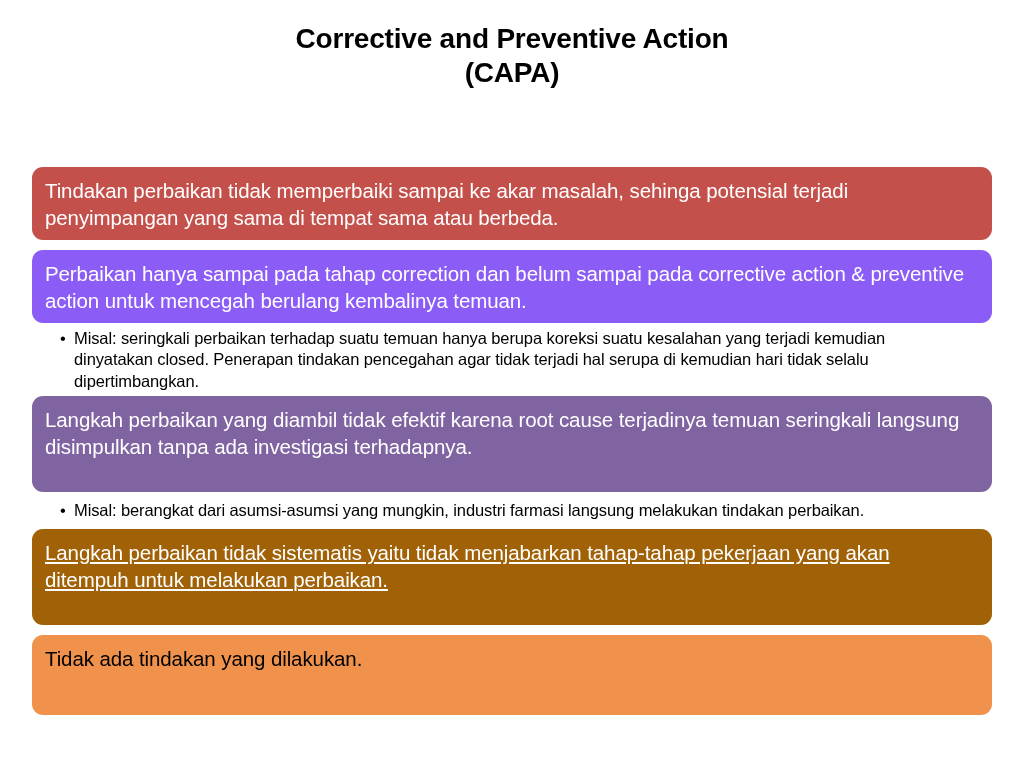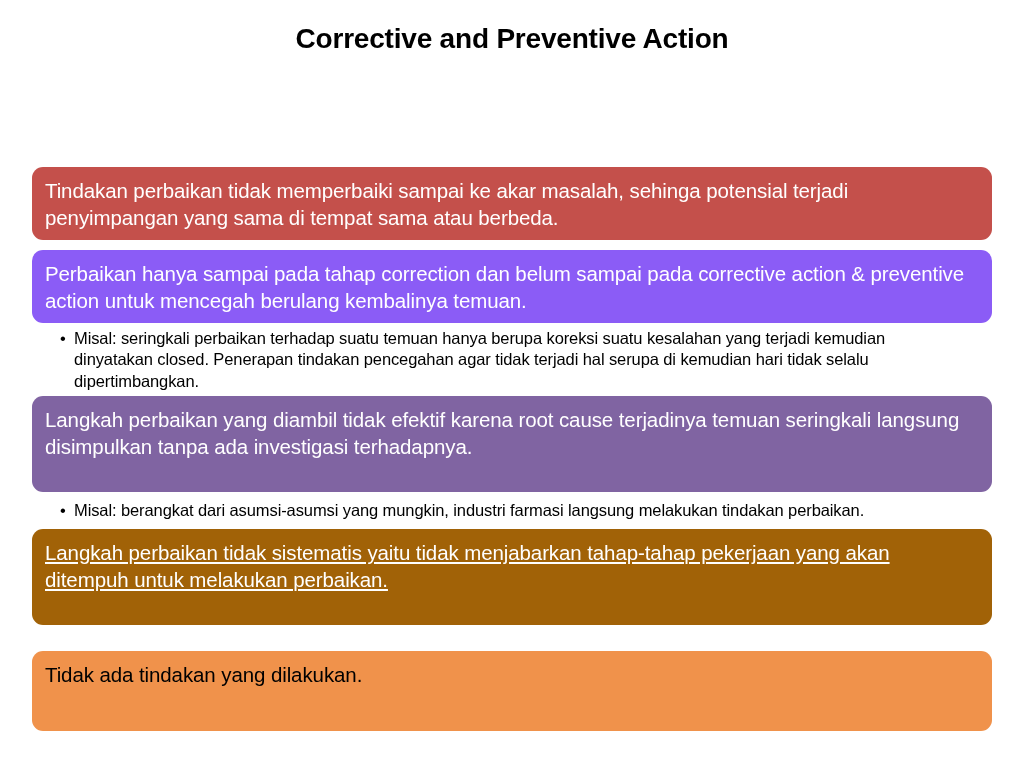--- a/index.html
+++ b/index.html
@@ -43,21 +43,21 @@
     padding: 10px 14px 24px 13px;
     color: #ffffff;
     font-size: 20.5px;
     line-height: 1.32;
     letter-spacing: -0.1px;
   }
   .band.red    { background: #c4504b; }
   .band.green  { background: #8b5cf6; }
   .band.purple { background: #8064a2; }
   .band.teal   { background: #a16207; text-decoration: underline; }
-  .band.orange { background: #f0924b; color: #000000; margin-top: 16px; }
+  .band.orange { background: #f0924b; color: #000000; }
 
   .band-h73 { height: 73px; }
   .band-h74 { height: 96px; }
   .band-h80 { height: 80px; }
 
   .gap-10 { height: 10px; }
   .gap-10b { height: 10px; }
 
   .bullets {
     padding: 6px 26px 6px 26px;
@@ -82,20 +82,21 @@
   .bullet-block-1 { padding-top: 5px; padding-bottom: 4px; }
   .bullet-block-2 { padding-top: 8px; padding-bottom: 7px; }
 </style>
 </head>
 <body>
 
 <div class="slide">
 
   <div class="slide-title">
     <div>Corrective and Preventive Action</div>
+    <div>(CAPA)</div>
   </div>
 
   <div class="content">
 
     <div class="band red band-h73">
       <span>Tindakan perbaikan tidak memperbaiki sampai ke akar masalah, sehinga potensial terjadi penyimpangan yang sama di tempat sama atau berbeda.</span>
     </div>
 
     <div class="gap-10"></div>
 

